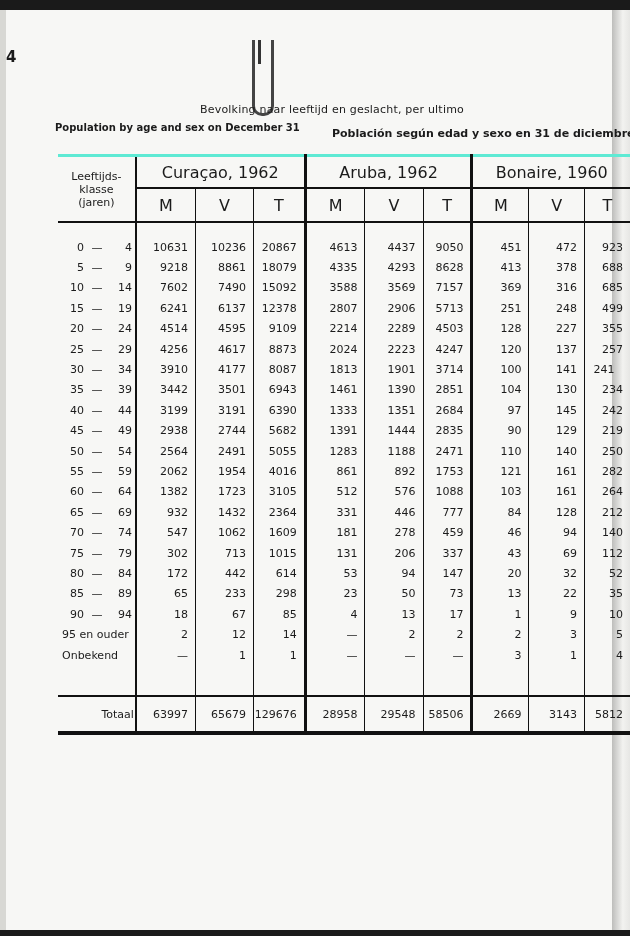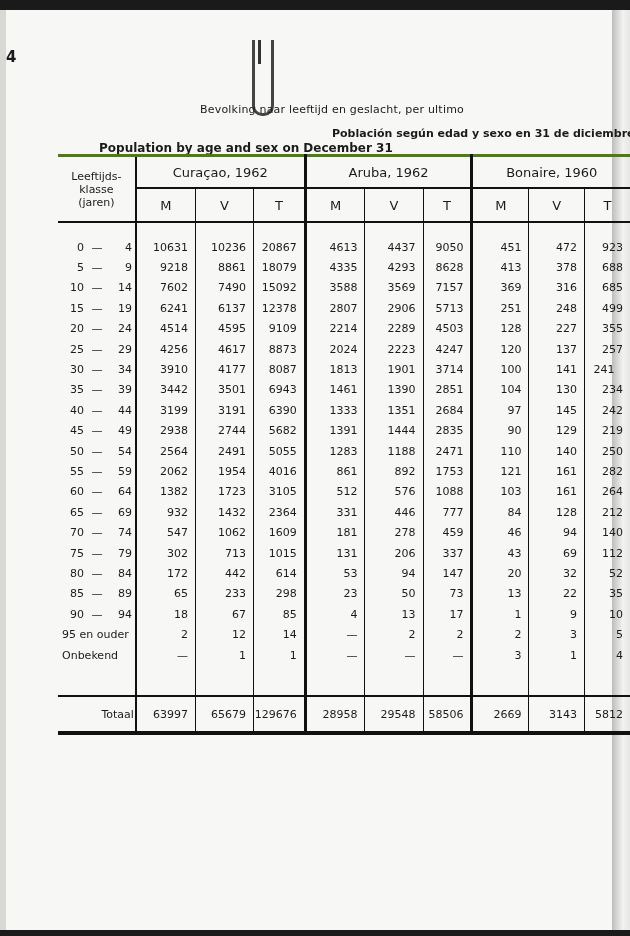--- a/index.html
+++ b/index.html
@@ -33,36 +33,36 @@
       border-radius: 0 0 10px 10px; box-sizing: border-box;
     }
     .binding-stem {
       position: absolute; left: 258px; top: 40px; width: 3px; height: 24px; background: #333;
     }
     .title-nl {
       position: absolute; left: 200px; top: 103px;
       font-size: 11px; font-weight: normal; letter-spacing: 0.2px;
     }
     .title-en {
-      position: absolute; left: 55px; top: 141px;
-      font-size: 12px; font-weight: bold; margin-left: 44px;
+      position: absolute; left: 55px; top: 122px;
+      font-size: 10px; font-weight: bold;
     }
     .title-es {
       position: absolute; left: 332px; top: 127px;
       font-size: 11px; font-weight: bold; white-space: nowrap;
     }
     table.pop {
       position: absolute; left: 58px; top: 154px;
       border-collapse: collapse;
       font-size: 11px;
       table-layout: fixed;
     }
-    table.pop .rule-top { border-top: 3px solid #4d7c0f; }
+    table.pop .rule-top { border-top: 3px solid #5eead4; }
     table.pop th {
-      font-weight: normal; font-size: 13px;
+      font-weight: normal; font-size: 16px;
       border-bottom: 2px solid #111;
       height: 30px; padding: 0;
     }
     table.pop th.island { border-bottom: 2px solid #111; height: 30px; }
     table.pop th.age-head { width: 78px; font-size: 11px; line-height: 13px; border-right: 2px solid #111; }
     table.pop td, table.pop th.sub {
       text-align: center; padding: 0;
     }
     table.pop th.sub { height: 32px; border-right: 1px solid #111; }
     table.pop th.grp-end, table.pop td.grp-end { border-right: 3px solid #111; }

